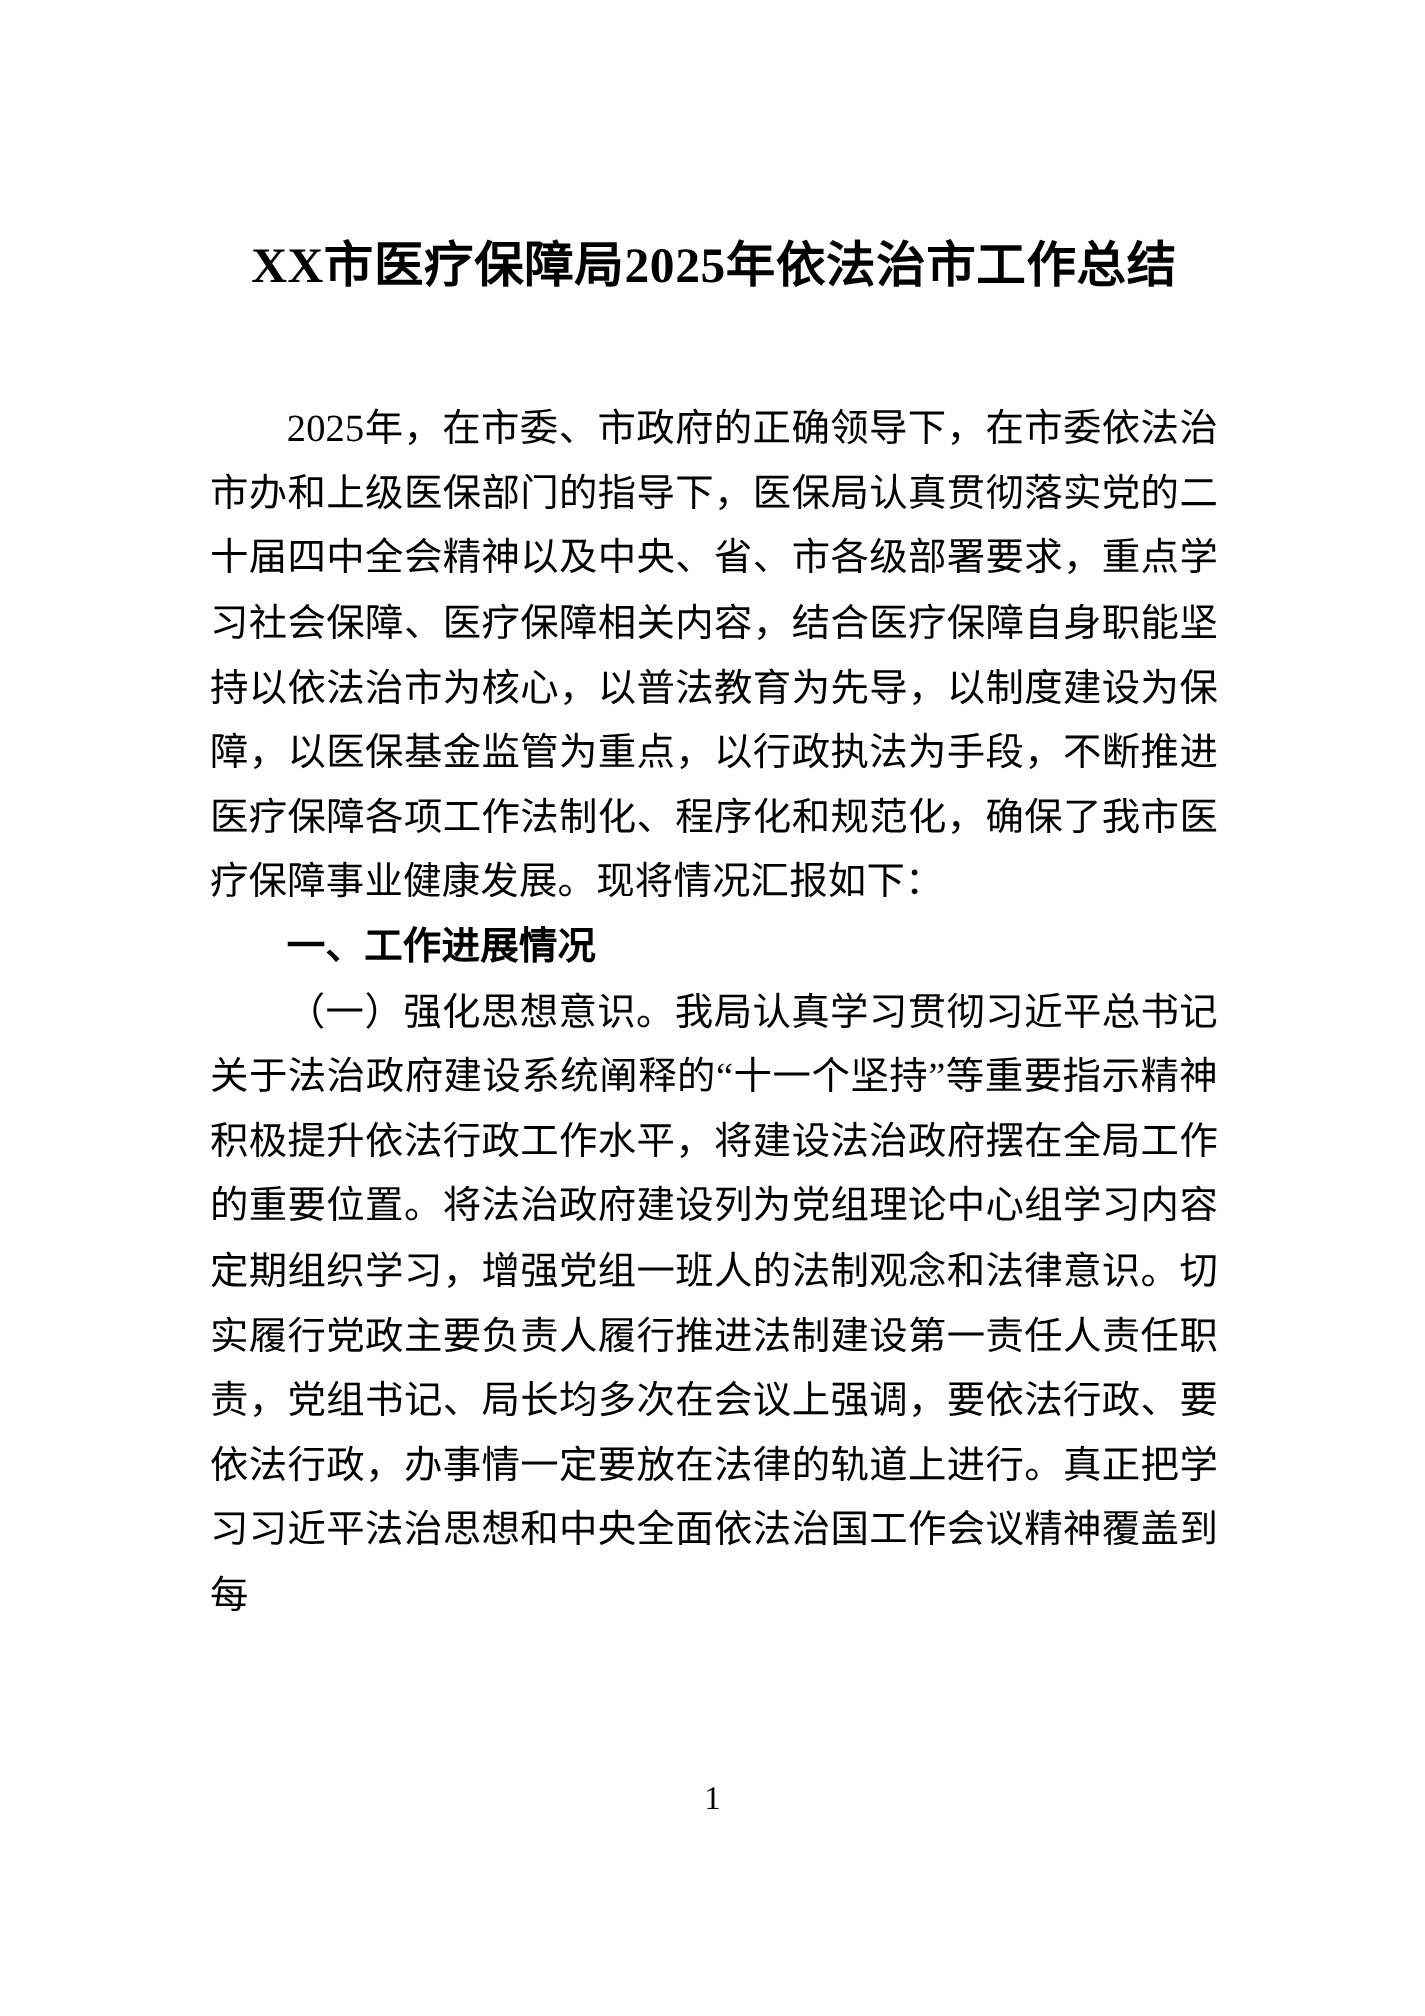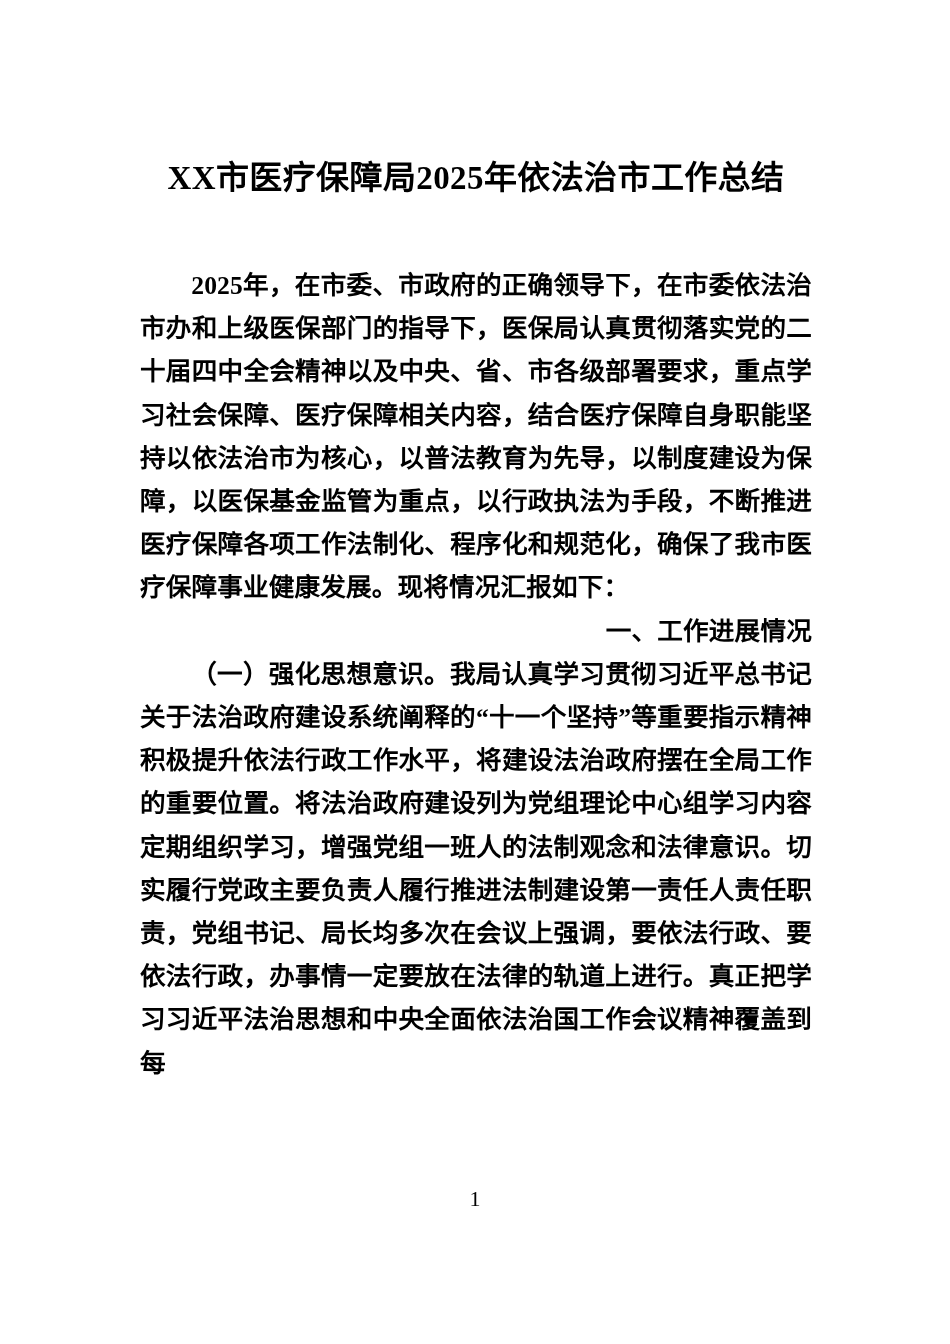--- a/index.html
+++ b/index.html
@@ -46,39 +46,38 @@
     margin: 0;
     padding: 0;
     font-family: "Liberation Serif", "DejaVu Serif", serif;
     font-size: 25.6px;
     line-height: 43.2px;
     color: #000000;
     text-align: justify;
     text-justify: inter-ideograph;
     text-indent: 51.2px;
     letter-spacing: 0.15px;
-    font-weight: bold;
+    font-weight: normal;
   }
 
   .para-lead {
     margin-top: 60px;
   }
 
   
   .section-heading {
     margin: 0;
     padding: 0;
     font-family: "Liberation Sans", "DejaVu Sans", sans-serif;
     font-weight: bold;
     font-size: 25.6px;
     line-height: 43.2px;
     color: #000000;
     text-indent: 51.2px;
     letter-spacing: 0.2px;
-    text-align: right;
   }
 
   
   .page-number {
     position: absolute;
     left: 0;
     right: 0;
     top: 1186px;
     text-align: center;
     font-family: "Liberation Serif", "DejaVu Serif", serif;

